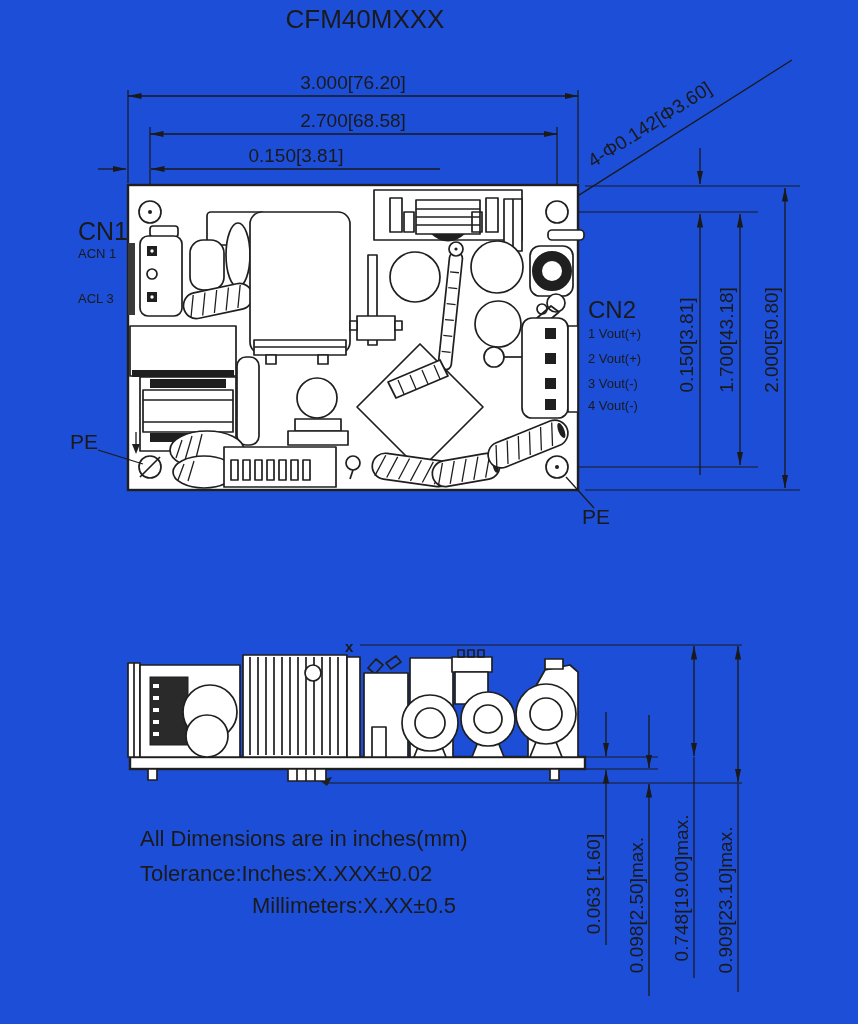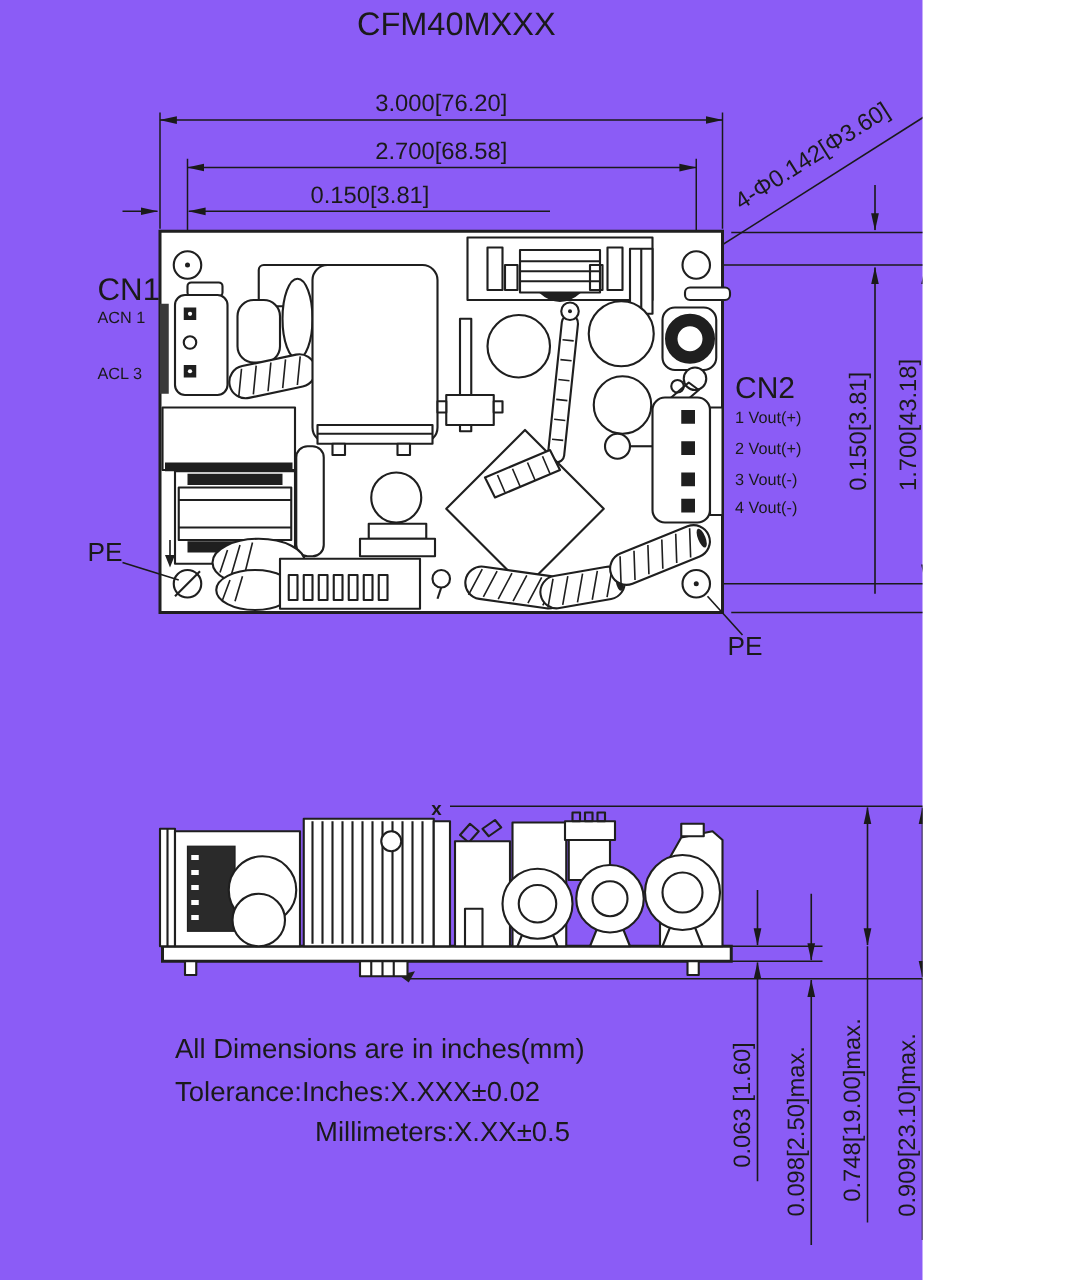--- a/index.html
+++ b/index.html
@@ -1,16 +1,16 @@
 <!DOCTYPE html>
 <html><head>
 <meta charset="utf-8">
 <style>
   html,body{margin:0;padding:0;background:#fff;}
-  .stage{width:738px;height:1024px;position:relative;background:#8b5cf6;overflow:hidden;}
+  .stage{width:858px;height:1024px;position:relative;background:#1d4ed8;overflow:hidden;}
   svg text{font-family:"Liberation Sans",sans-serif;fill:#1a1a1a;}
   .comp{stroke:#1f1f1f;stroke-width:1.7;fill:#fff;stroke-linejoin:round;}
   .compn{stroke:#1f1f1f;stroke-width:1.7;fill:none;stroke-linejoin:round;}
   .ink{fill:#1f1f1f;stroke:none;}
   .board{stroke:#1f1f1f;stroke-width:2.4;fill:#fff;}
   .dim{stroke:#1a1a1a;stroke-width:1.3;fill:none;}
   .ext{stroke:#1a1a1a;stroke-width:1.2;fill:none;}
   .hatch{stroke:#1f1f1f;stroke-width:1.3;fill:none;}
   .t-dim{font-size:19px;}
   .t-big{font-size:25px;}

